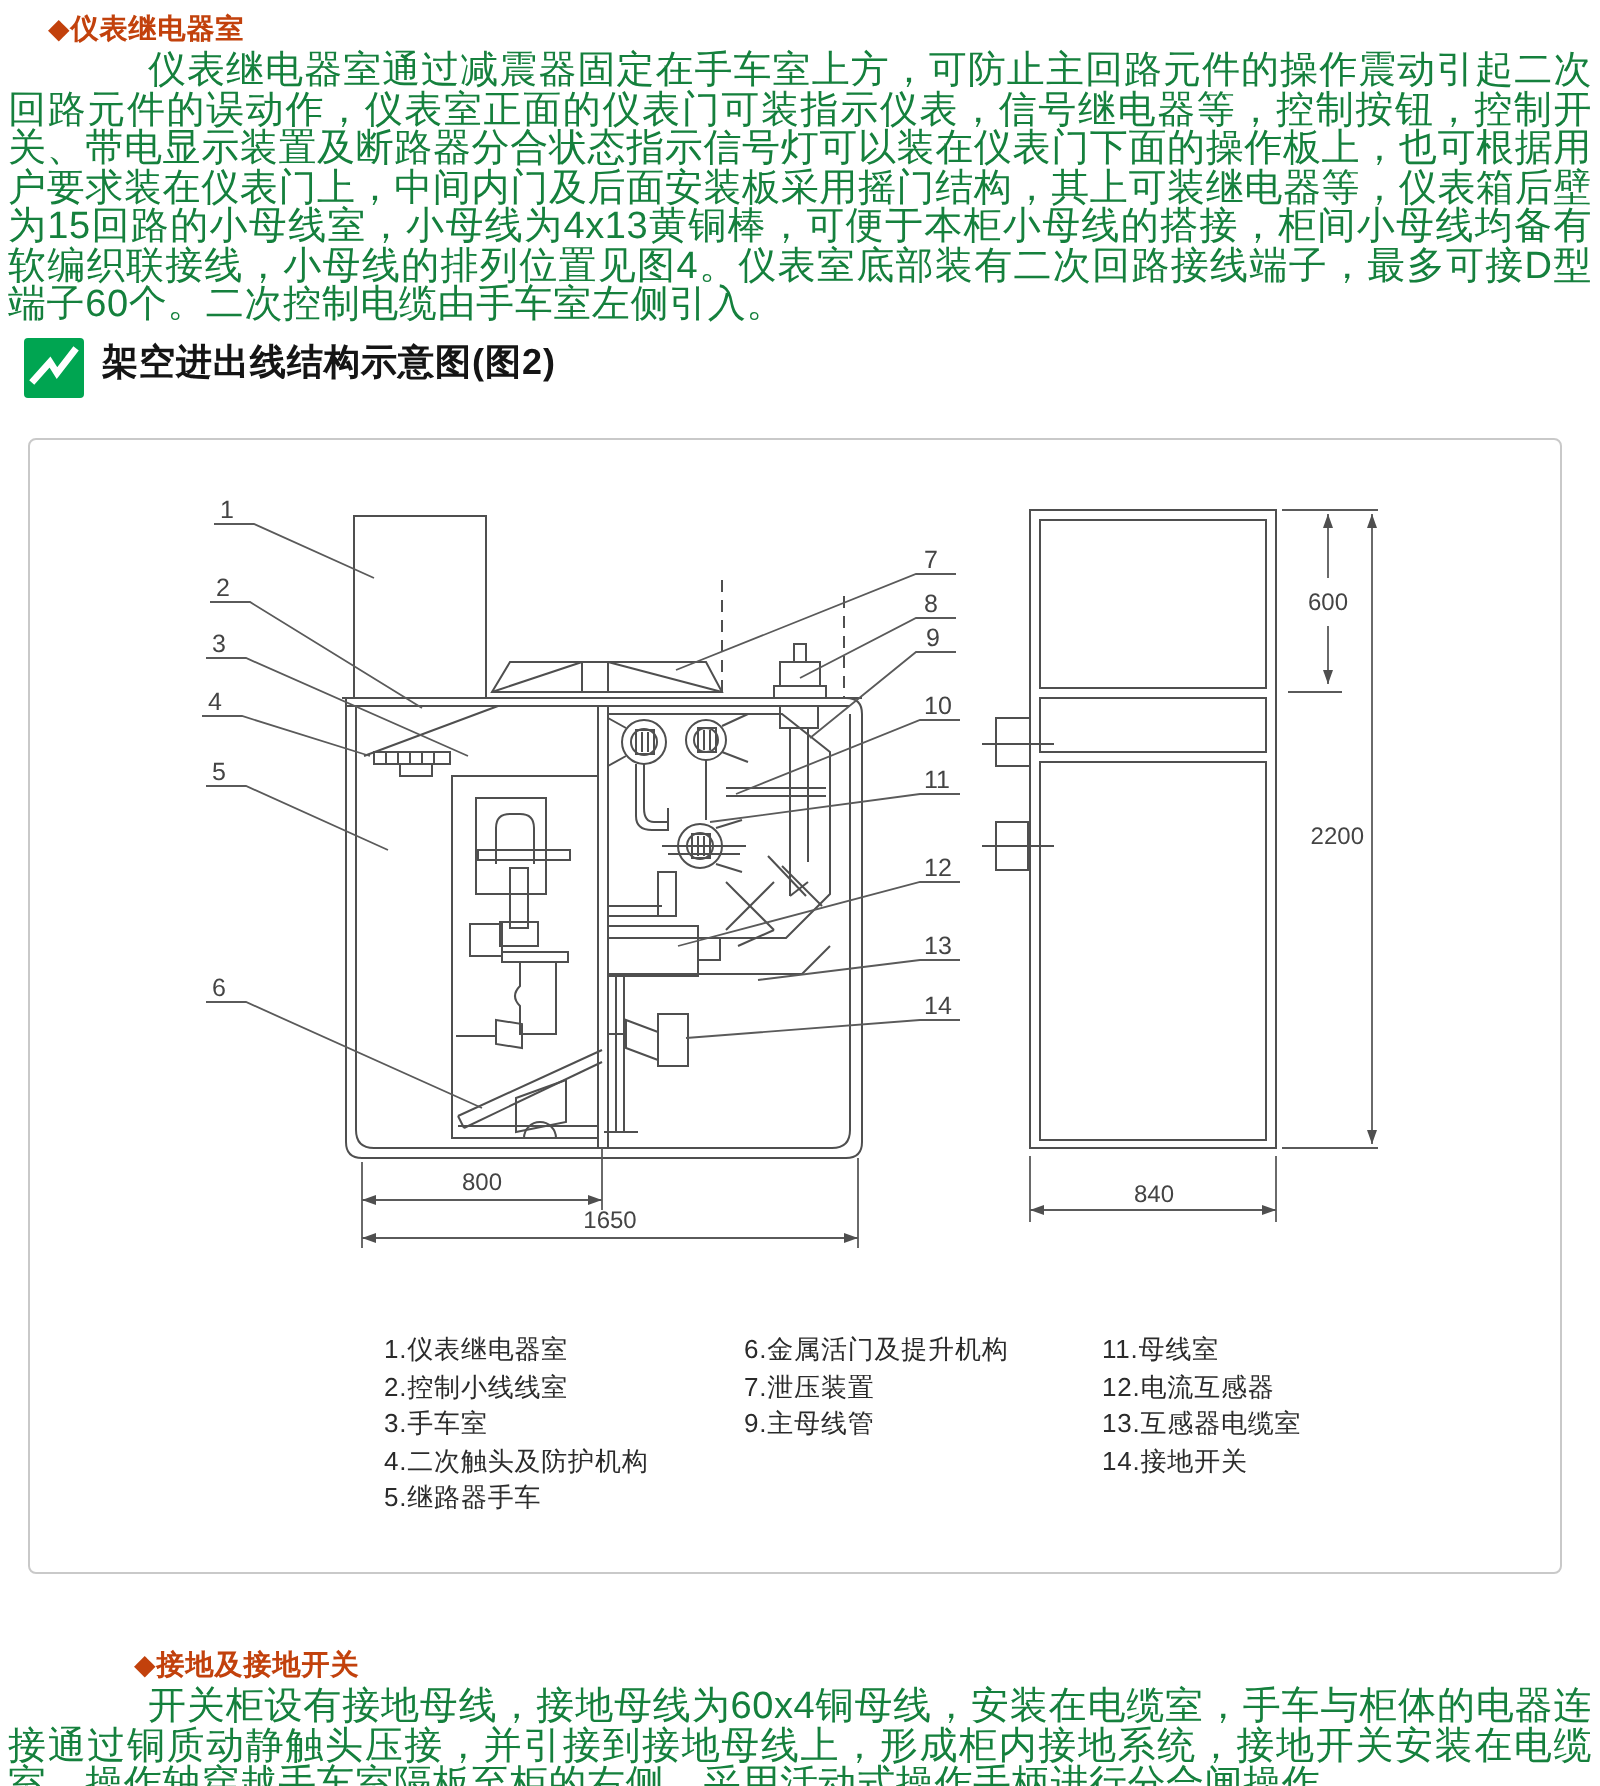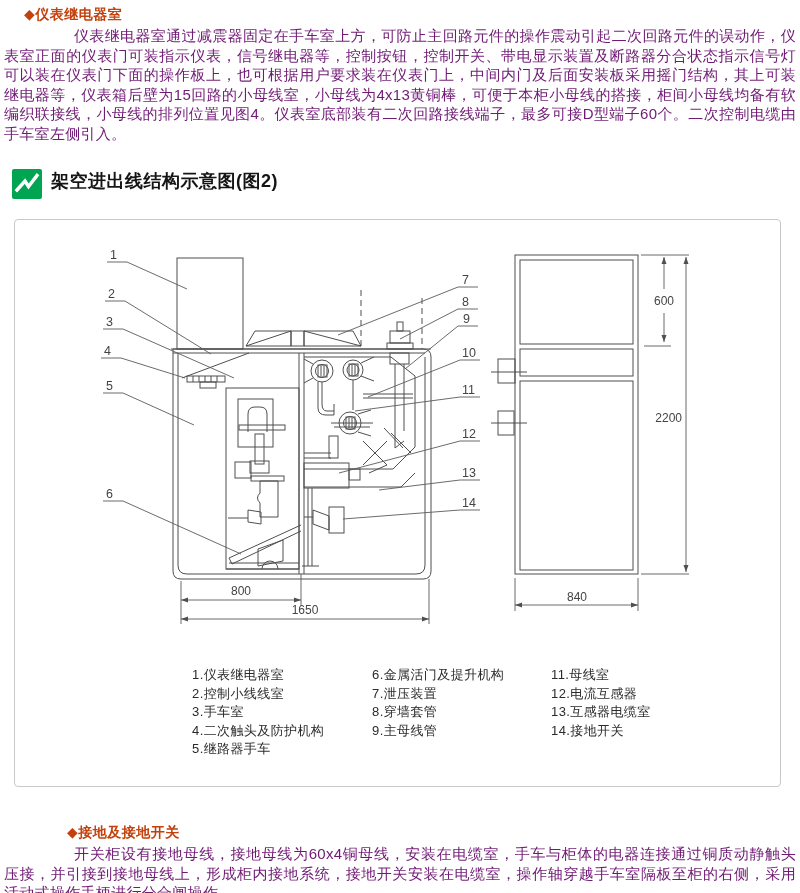--- a/index.html
+++ b/index.html
@@ -6,21 +6,21 @@
   body{
     width:800px;height:893px;position:relative;overflow:hidden;
     font-family:"Liberation Sans","DejaVu Sans",sans-serif;
     color:#1f1f1f;
   }
   .abs{position:absolute;}
   .sec-title{
     left:24px;font-size:14px;font-weight:600;color:#c2410c;letter-spacing:.5px;
   }
   .body-para{
-    left:4px;width:792px;font-size:15px;line-height:19.5px;color:#701a75;
+    left:4px;width:792px;font-size:19px;line-height:19.5px;color:#15803d;
     text-align:justify;text-indent:70px;letter-spacing:.3px;
   }
   .fig-header{left:12px;top:169px;display:flex;align-items:flex-start;}
   .fig-icon{
     width:30px;height:30px;border-radius:2px;background:#00a551;
     display:flex;align-items:center;justify-content:center;flex:0 0 auto;
   }
   .fig-title{margin-left:9px;font-size:18px;font-weight:600;color:#151515;letter-spacing:.5px;}
   .fig-box{
     left:14px;top:219px;width:765px;height:566px;
@@ -254,21 +254,20 @@
     <div class="col c1">
       <div>1.仪表继电器室</div>
       <div>2.控制小线线室</div>
       <div>3.手车室</div>
       <div>4.二次触头及防护机构</div>
       <div>5.继路器手车</div>
     </div>
     <div class="col c2">
       <div>6.金属活门及提升机构</div>
       <div>7.泄压装置</div>
-      <div>8.穿墙套管</div>
       <div>9.主母线管</div>
     </div>
     <div class="col c3">
       <div>11.母线室</div>
       <div>12.电流互感器</div>
       <div>13.互感器电缆室</div>
       <div>14.接地开关</div>
     </div>
   </div>
 </div>

